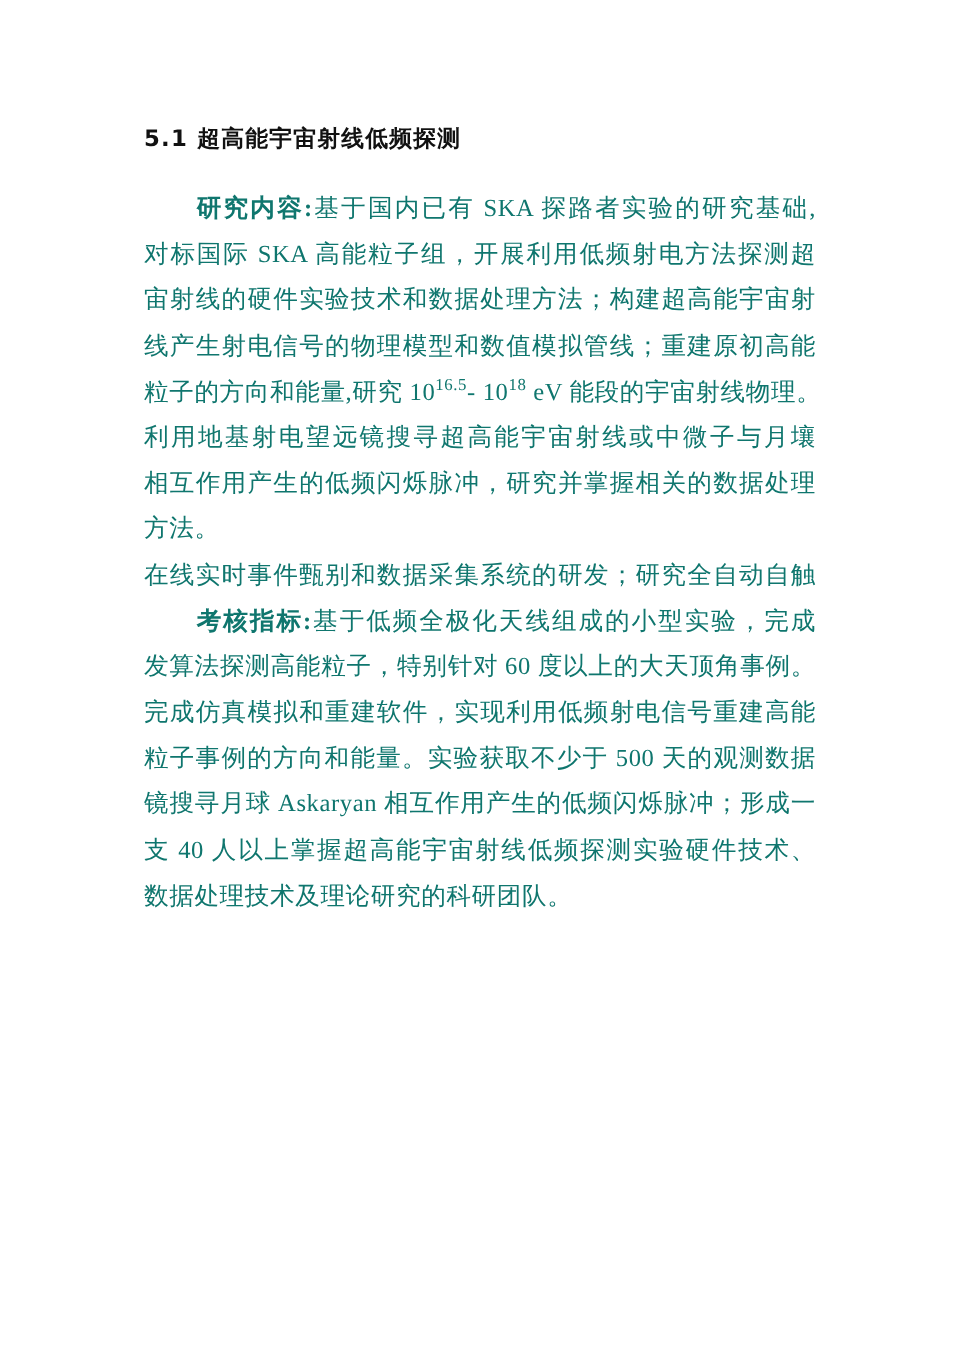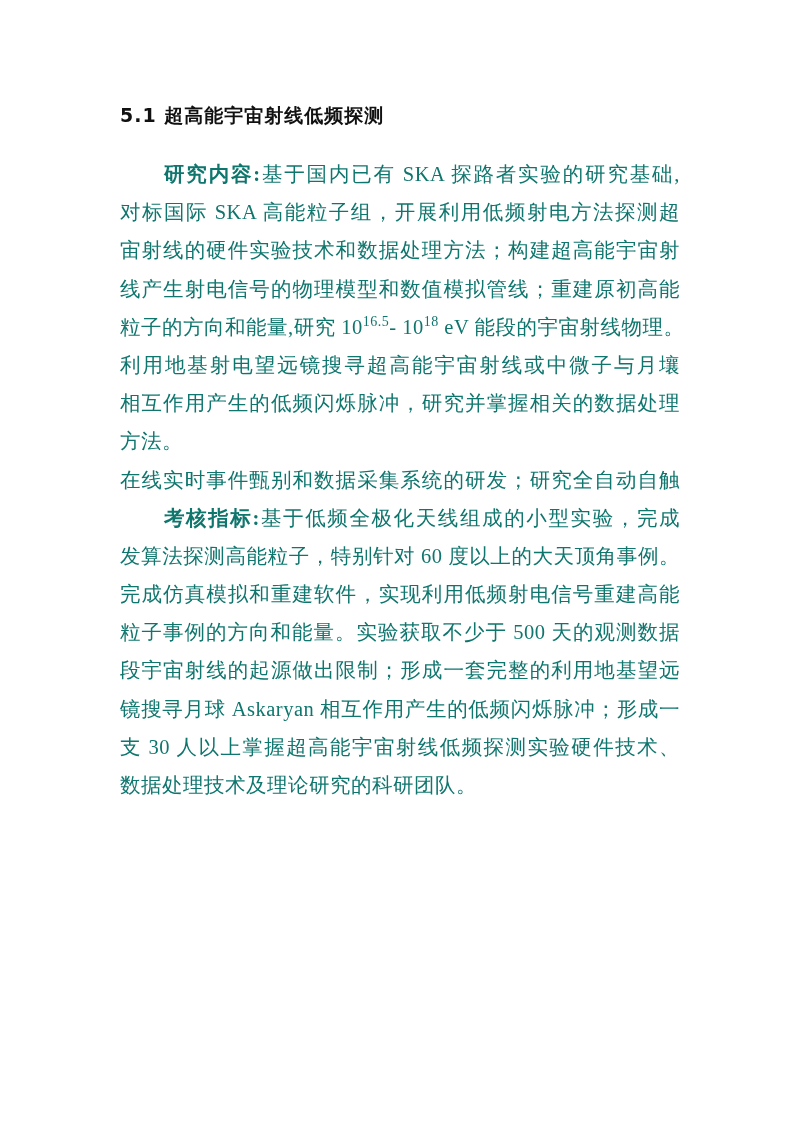--- a/index.html
+++ b/index.html
@@ -52,19 +52,18 @@
     </div>
 
     <div>
       <div class="line">在线实时事件甄别和数据采集系统的研发；研究全自动自触</div>
       <div class="line indent">
         <span class="lead">考核指标:</span><span>基于低频全极化天线组成的小型实验，完成</span>
       </div>
       <div class="line">发算法探测高能粒子，特别针对 60 度以上的大天顶角事例。</div>
       <div class="line">完成仿真模拟和重建软件，实现利用低频射电信号重建高能</div>
       <div class="line">粒子事例的方向和能量。实验获取不少于 500 天的观测数据</div>
-      <div class="line">段宇宙射线的起源做出限制；形成一套完整的利用地基望远</div>
       <div class="line">镜搜寻月球 Askaryan 相互作用产生的低频闪烁脉冲；形成一</div>
-      <div class="line">支 30 人以上掌握超高能宇宙射线低频探测实验硬件技术、</div>
+      <div class="line">支 40 人以上掌握超高能宇宙射线低频探测实验硬件技术、</div>
       <div class="line last">数据处理技术及理论研究的科研团队。</div>
     </div>
   </div>
 </div>
 
 </body></html>

